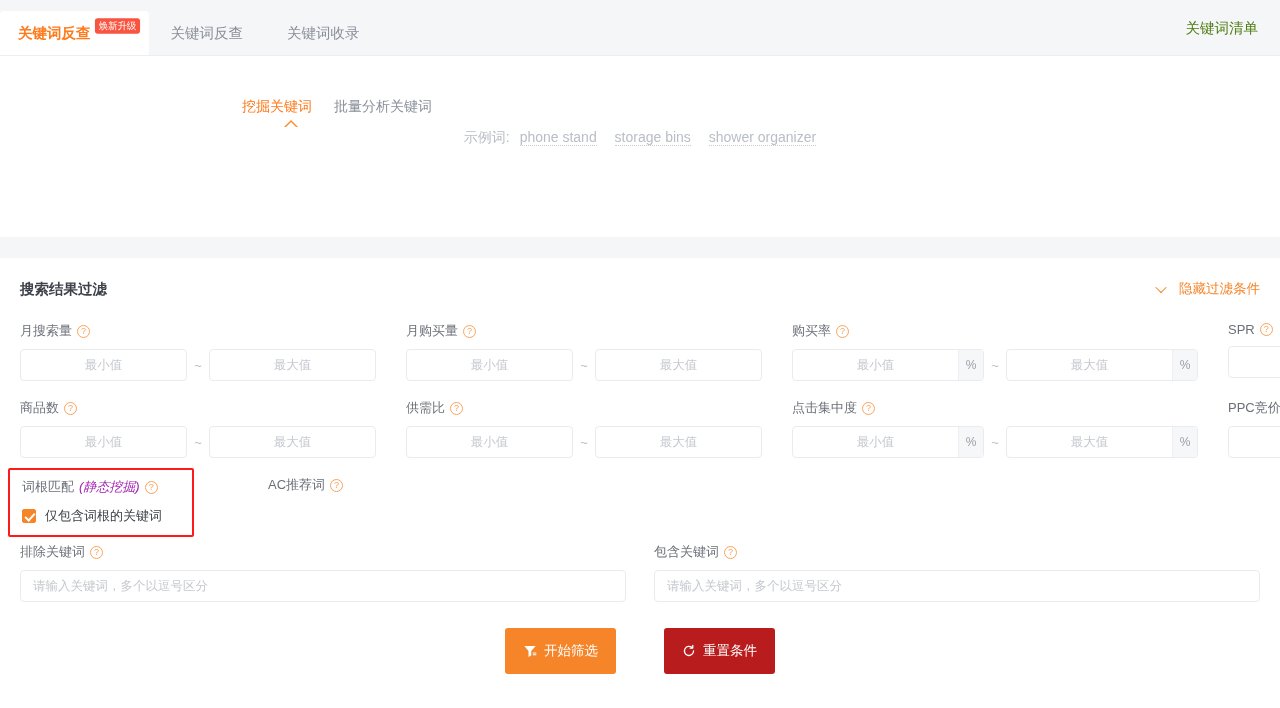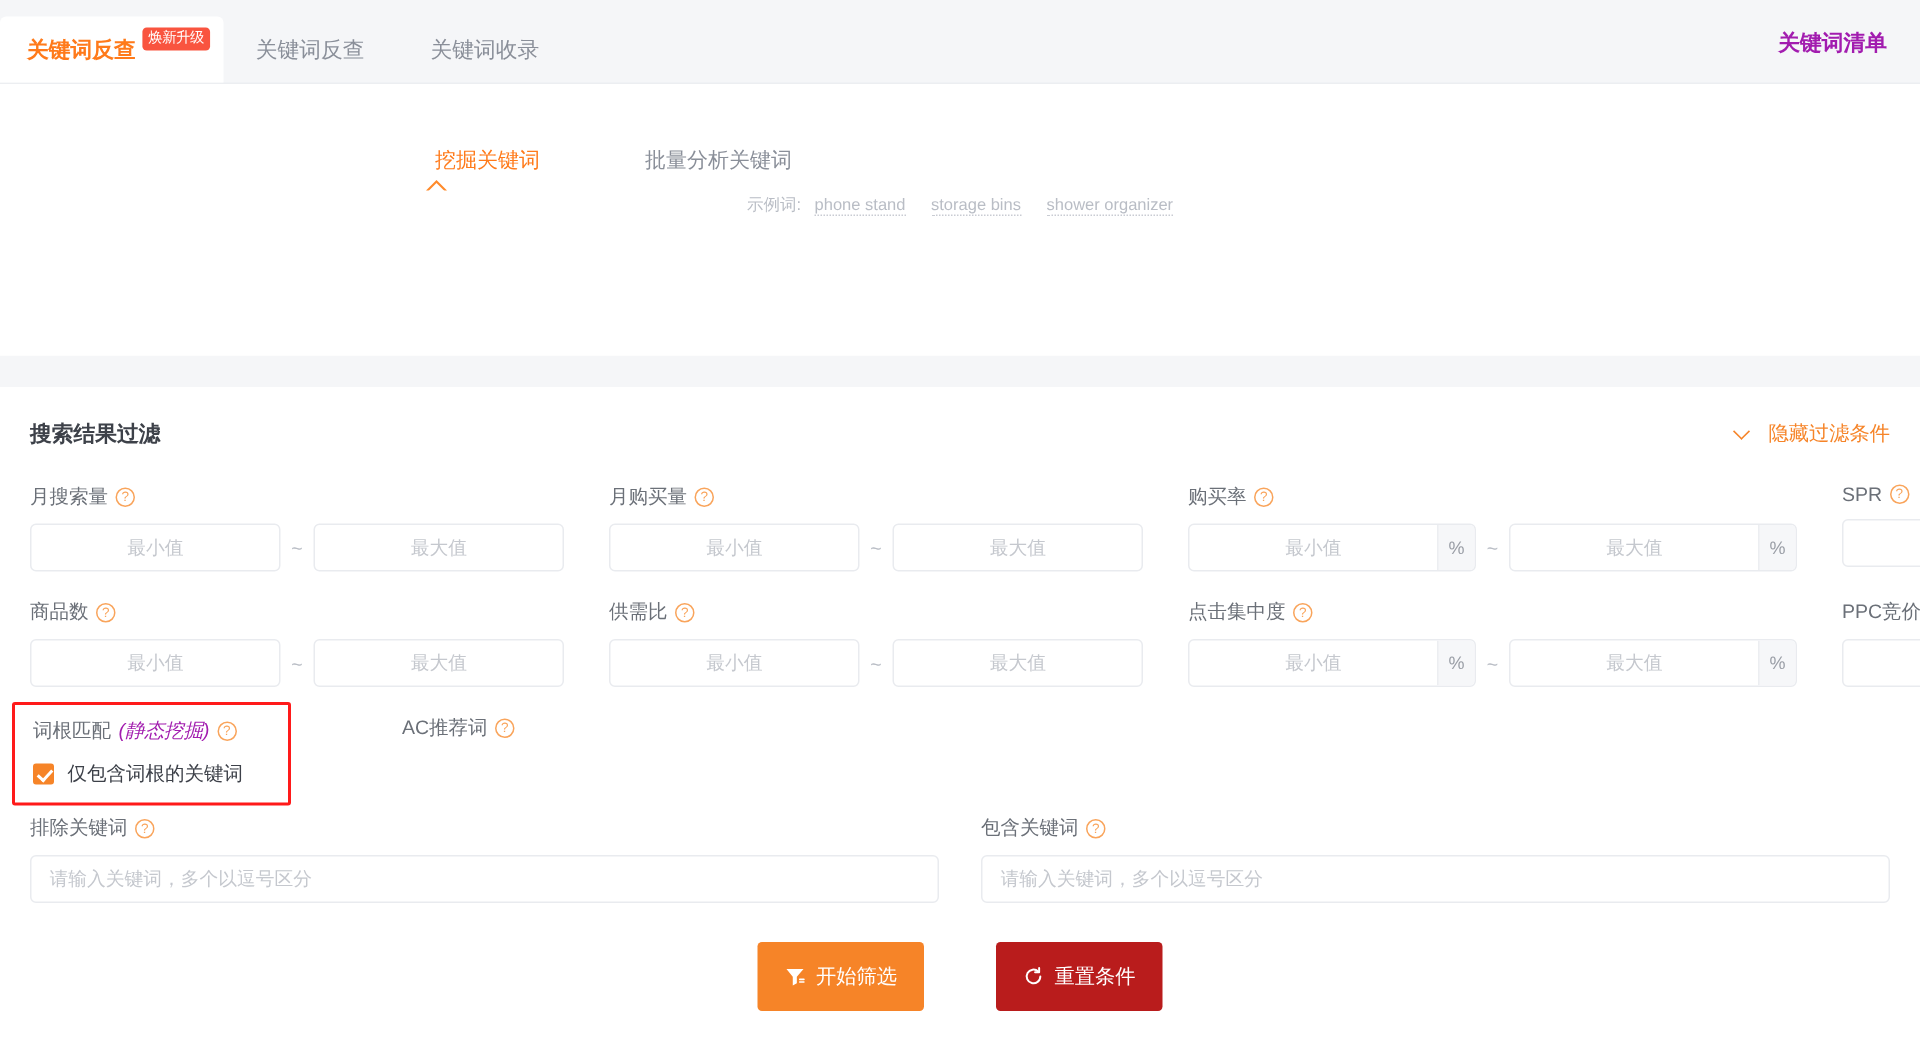--- a/index.html
+++ b/index.html
@@ -54,37 +54,37 @@
     letter-spacing: -0.3px;
     transform: scale(0.96);
   }
   .topbar-right {
     position: absolute;
     right: 22px; top: 0;
     height: 56px;
     display: flex; align-items: center;
   }
   .kw-list-link {
-    color: #a21caf;
+    color: #4d7c0f;
     font-size: 14.5px;
     cursor: pointer;
-    font-weight: 700;
+    font-weight: 400;
     text-align: center;
   }
 
   
   .search-wrap {
     position: relative;
     background: #fff;
     padding-top: 42px;
     height: 181px;
   }
   .search-inner { width: 800px; margin: 0 auto; position: relative; }
   .mode-tabs { display: flex; align-items: center; gap: 22px; margin-bottom: 9px; padding-left: 2px; }
-  .mode-tab { font-size: 14px; color: #8a8f99; cursor: pointer; margin-left: 48px; }
+  .mode-tab { font-size: 14px; color: #8a8f99; cursor: pointer; }
   .mode-tab.active { color: #ff7a1a; }
   .caret-up {
     position: absolute;
     left: 44px; top: 22px;
     width: 0; height: 0;
     border-left: 7px solid transparent;
     border-right: 7px solid transparent;
     border-bottom: 7px solid #ff8a2b;
   }
   .caret-up:after {
@@ -155,21 +155,21 @@
     color: #fff;
     border: none;
     font-size: 14.5px;
     cursor: pointer;
     font-family: inherit;
     letter-spacing: 0.5px;
   }
   .examples {
     margin-top: 13px;
     text-align: center;
-    font-size: 11px;
+    font-size: 14px;
     color: #b9bdc5;
   }
   .examples .lbl { margin-right: 6px; }
   .examples .ex {
     color: #b9bdc5;
     border-bottom: 1px dotted #c9ccd3;
     margin-right: 14px;
     cursor: pointer;
   }
   .examples .ex:last-child { margin-right: 0; }

